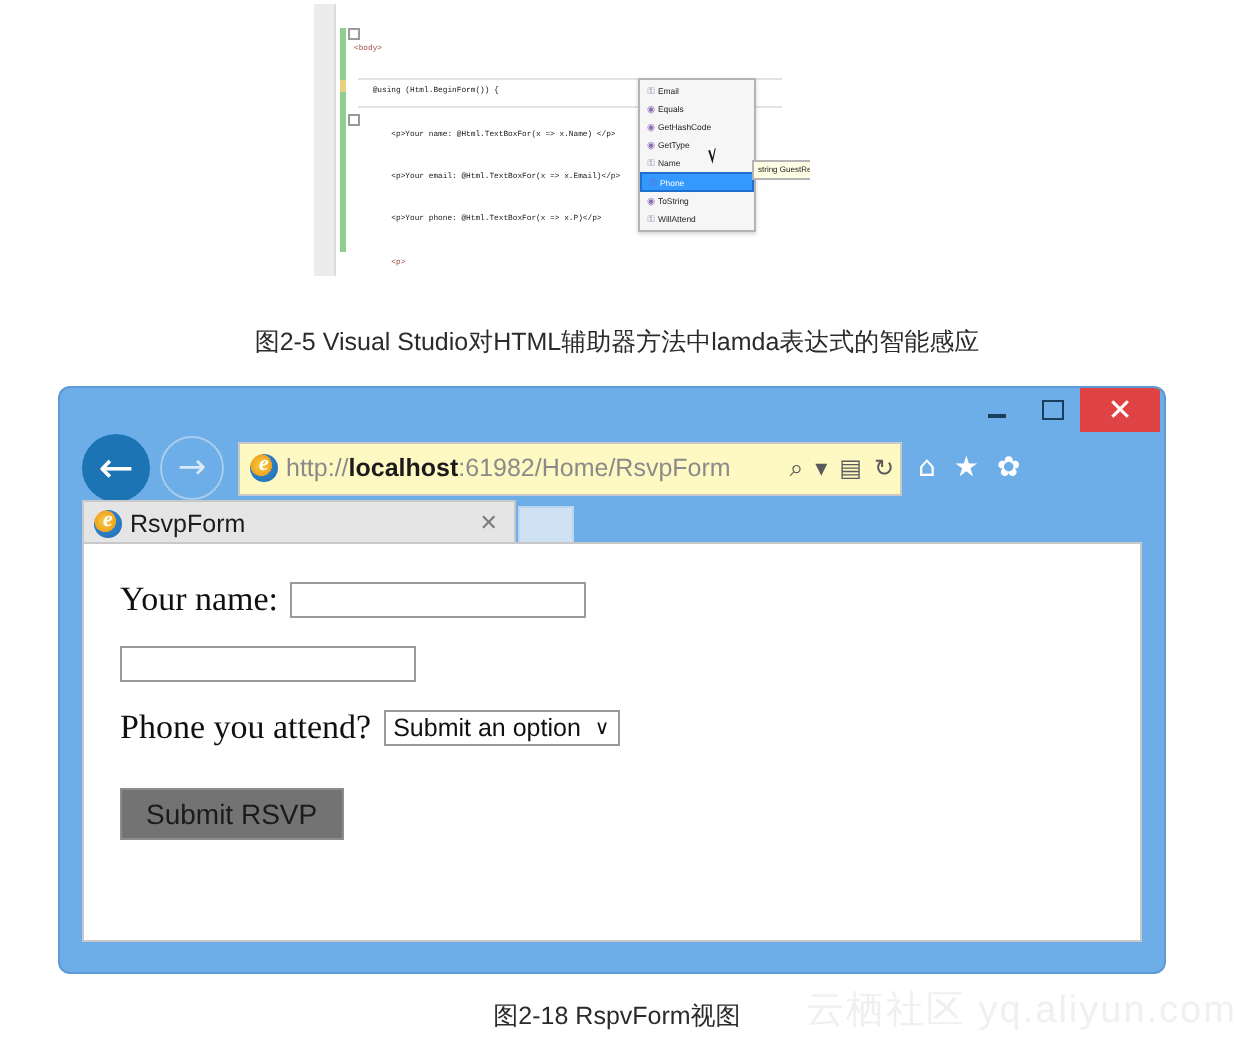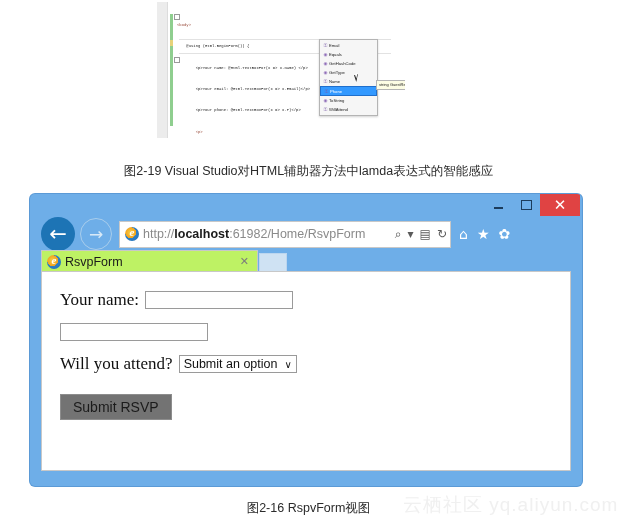--- a/index.html
+++ b/index.html
@@ -226,21 +226,21 @@
     display: flex; align-items: center; justify-content: center;
     color: #d8e9f7;
     font-size: 17px;
     line-height: 1;
     font-family: "DejaVu Sans", sans-serif;
   }
   #address-bar {
     margin-left: 7px;
     flex: 1;
     height: 25px;
-    background: #ffffff;
+    background: #fef9c3;
     border: 1px solid #c8c8c8;
     display: flex;
     align-items: center;
     max-width: 330px;
   }
   #ie-favicon, #tab-favicon {
     width: 14px; height: 14px;
     margin: 0 4px 0 5px;
     flex: 0 0 14px;
     position: relative;
@@ -295,21 +295,21 @@
   
   #tab-strip {
     position: absolute;
     left: 11px; top: 56px;
     width: 530px; height: 22px;
     display: flex;
     align-items: flex-end;
   }
   #tab-active {
     width: 217px; height: 22px;
-    background: #bef264;
+    background: #e5e5e5;
     border: 1px solid #c8c8c8;
     border-bottom: none;
     display: flex;
     align-items: center;
     box-sizing: border-box;
   }
   #tab-title {
     flex: 1;
     font-size: 12.5px;
     color: #1b1b1b;
@@ -475,21 +475,21 @@
     <div class="is-row">
       <span class="is-glyph">⚿</span>
       <span>WillAttend</span>
     </div>
   </div>
 
   <div id="is-cursor"></div>
   <div id="is-tooltip">string GuestResponse.Phone</div>
 </div>
 
-<div id="caption-1">图2-19 Visual Studio对HTML辅助器方法中lamda表达式的智能感应</div>
+<div id="caption-1">图2-5 Visual Studio对HTML辅助器方法中lamda表达式的智能感应</div>
 
 <div id="ie-window">
 
   <div id="ie-titlebar">
     <div id="win-controls">
       <div class="win-btn" id="btn-minimize">
         <div class="bar"></div>
       </div>
       <div class="win-btn" id="btn-maximize">
         <div class="sq"></div>
@@ -537,25 +537,25 @@
       <span class="form-label">Your name:</span>
       <input class="text-input" type="text" value="" style="">
     </div>
 
 
     <div class="form-row">
       <input class="text-input" type="text" value="" style="">
     </div>
 
     <div class="form-row">
-      <span class="form-label">Will you attend?</span>
+      <span class="form-label">Phone you attend?</span>
       <div id="select-attend">
         <span>Submit an option</span>
         <span id="select-caret">∨</span>
       </div>
     </div>
 
     <div id="btn-submit">Submit RSVP</div>
   </div>
 </div>
 
-<div id="caption-2">图2-16 RspvForm视图</div>
+<div id="caption-2">图2-18 RspvForm视图</div>
 <div id="watermark">云栖社区 yq.aliyun.com</div>
 
 </body></html>

